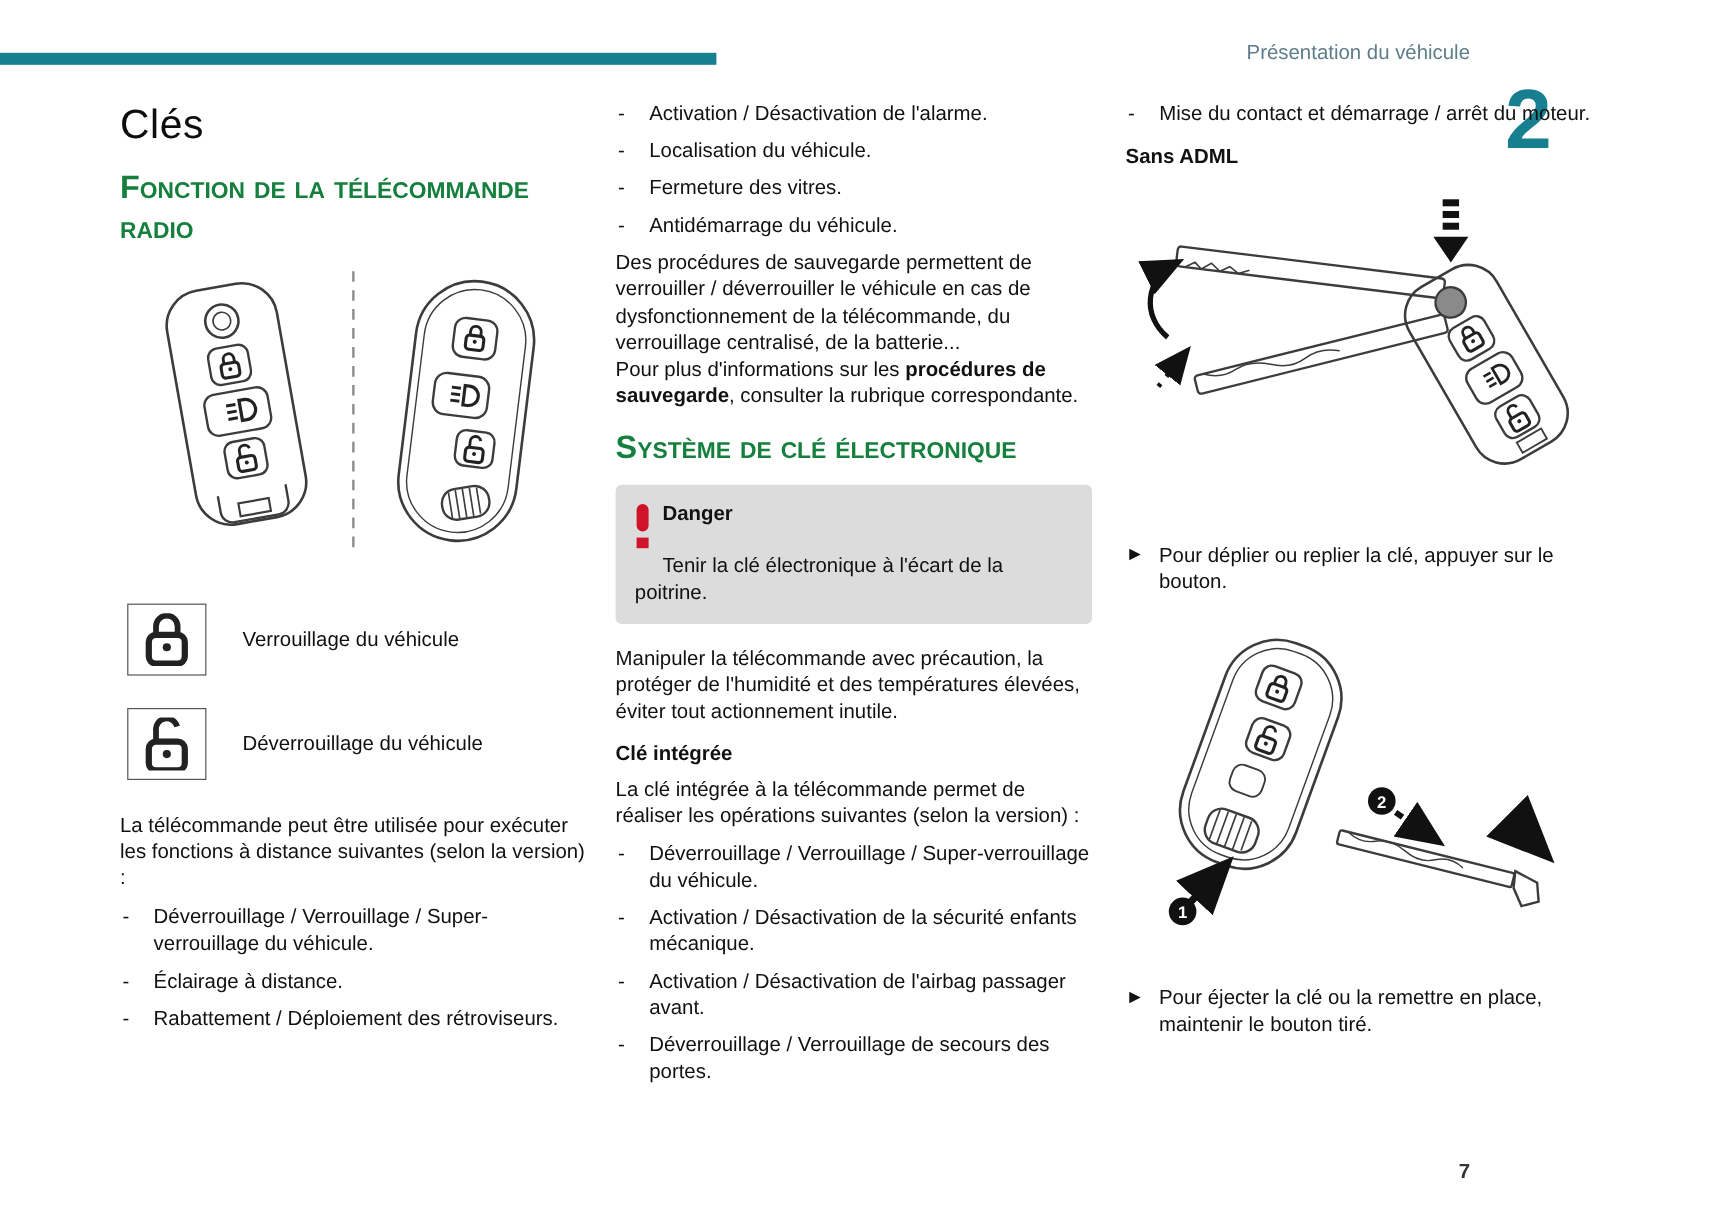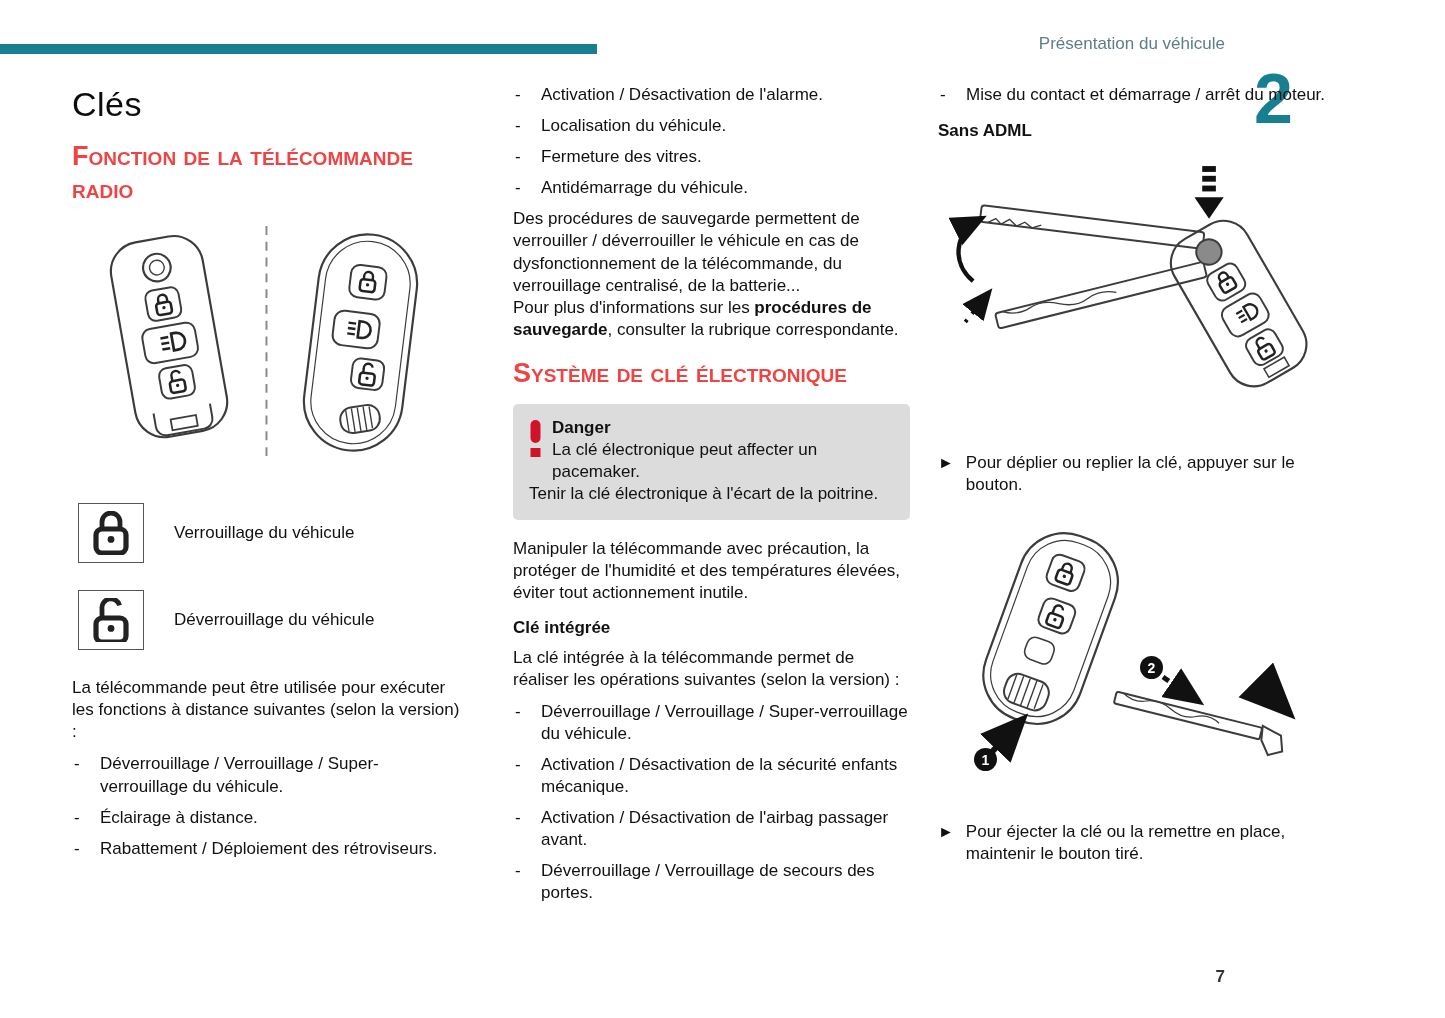--- a/index.html
+++ b/index.html
@@ -8,26 +8,26 @@
     position:relative; width:1333px; height:1018px; background:#fff;
     font-family:"Liberation Sans", sans-serif; font-size:17px; line-height:1.3;
     color:#111; overflow:hidden;
   }
   .topbar { position:absolute; left:0; top:44px; width:597px; height:10px; background:#177f8f; }
   .header-title { position:absolute; top:33px; right:108px; font-size:17px; color:#5e7d8a; }
   .chapter { position:absolute; top:64px; right:40px; font-size:70px; font-weight:bold; color:#177f8f; line-height:1; }
   .page-num { position:absolute; right:108px; bottom:30px; font-size:17px; font-weight:bold; color:#333; }
 
   .col { position:absolute; top:82px; }
-  #col1 { left:72px;  width:392px; }
+  #col1 { left:100px;  width:392px; }
   #col2 { left:513px; width:397px; }
   #col3 { left:938px; width:400px; }
 
   .page-h { font-size:34px; font-weight:normal; letter-spacing:.5px; margin:0 0 14px; color:#0d0d0d; }
-  .sec-h  { font-variant:small-caps; font-weight:bold; font-size:27px; line-height:1.22; margin:0 0 14px; color:#ef4444; }
+  .sec-h  { font-variant:small-caps; font-weight:bold; font-size:27px; line-height:1.22; margin:0 0 14px; color:#15803d; }
   .sub-h  { font-weight:bold; margin:12px 0 8px; }
   p { margin:0 0 10px; }
   .tight { margin-bottom:0; }
 
   .b { display:flex; margin:2px 0 9px; }
   .b .d { flex:none; width:28px; padding-left:2px; }
 
   .step { display:flex; gap:12px; margin:38px 0 10px; }
   .step .tri { flex:none; font-size:16px; line-height:1.35; }
 
@@ -176,21 +176,21 @@
     <h2 class="sec-h" style="margin-top:16px">Système de clé électronique</h2>
 
     <div class="danger">
       <span class="d-icon">
         <svg width="13" height="37" viewBox="0 0 13 37">
           <rect x="1.5" y="0" width="10" height="23" rx="5" fill="#cf1429"></rect>
           <rect x="1.5" y="28" width="10" height="9" fill="#cf1429"></rect>
         </svg>
       </span>
       <span class="d-title">Danger</span><br>
-      <span>La clé électronique peut affecter un pacemaker.</span><br>
+      <br>
       <span>Tenir la clé électronique à l'écart de la poitrine.</span>
     </div>
 
     <p>Manipuler la télécommande avec précaution, la protéger de l'humidité et des températures élevées, éviter tout actionnement inutile.</p>
 
     <div class="sub-h">Clé intégrée</div>
     <p>La clé intégrée à la télécommande permet de réaliser les opérations suivantes (selon la version) :</p>
 
     <div class="b" style="margin-top:8px">
       <span class="d">-</span>

